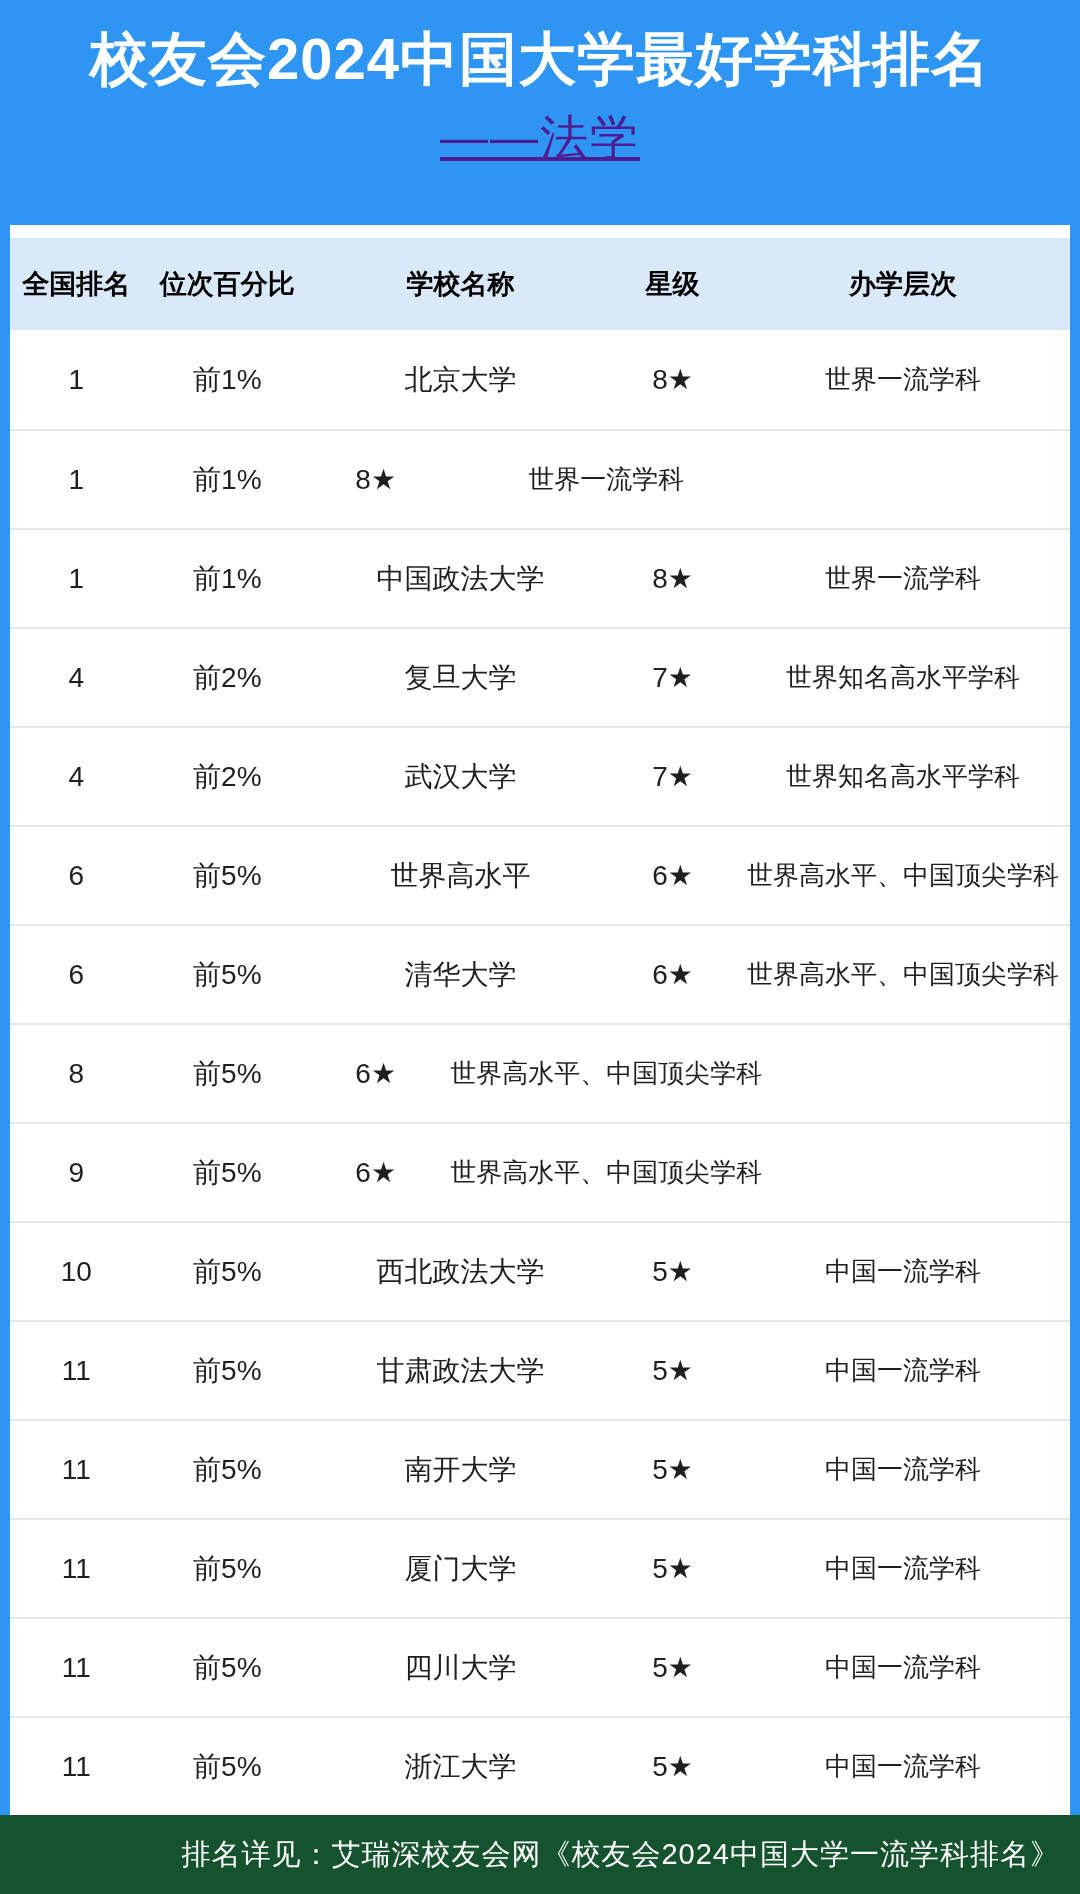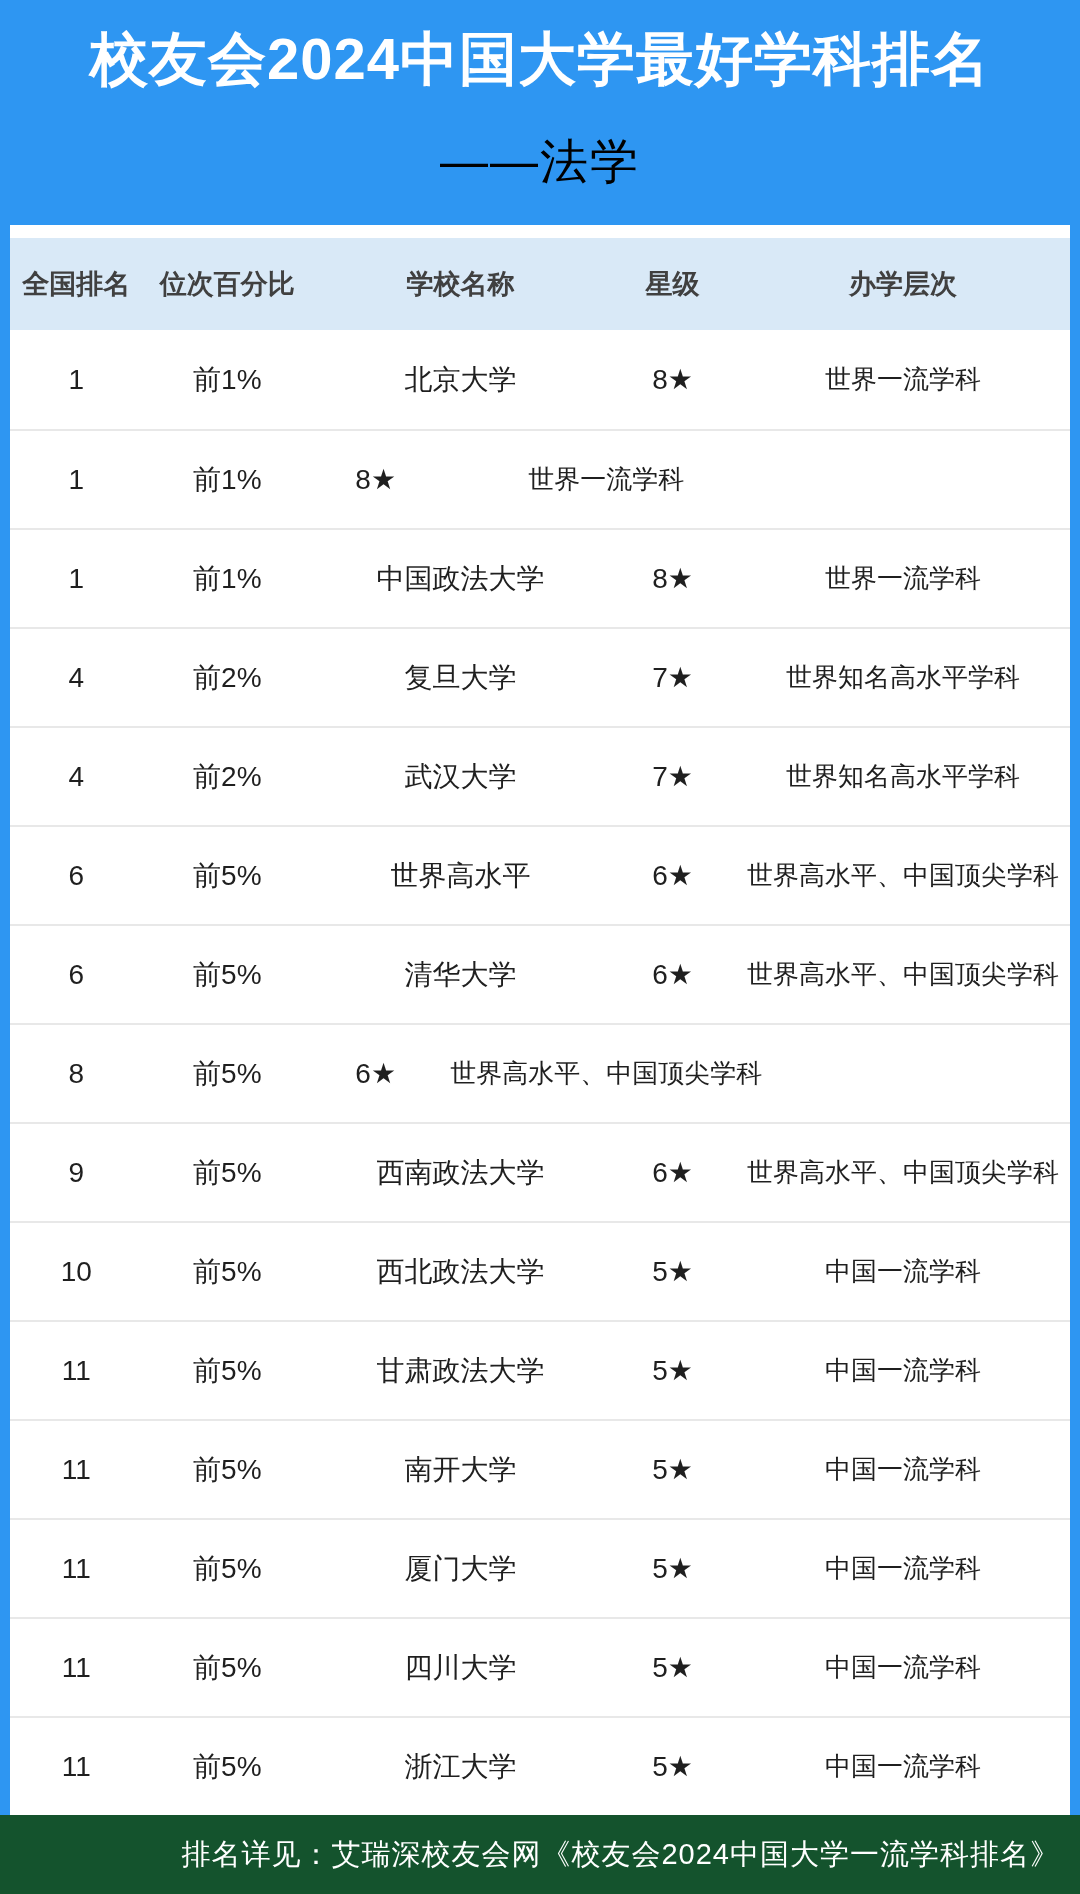--- a/index.html
+++ b/index.html
@@ -17,41 +17,42 @@
   .banner { height: 225px; text-align: center; flex: none; }
   .banner h1 {
     margin-top: 26px;
     font-size: 58px;
     line-height: 66px;
     font-weight: bold;
     color: #FFFFFF;
     letter-spacing: 1px;
   }
   .banner h2 {
-    margin-top: 40px;
+    margin-top: 16px;
     font-size: 48px;
     line-height: 60px;
     font-weight: normal;
-    color: #000000;
+    color: #4c1d95;
     letter-spacing: 2px;
+    text-decoration: underline;
   }
 
   
   .card {
     margin: 0 10px;
     background: #FFFFFF;
     padding-top: 13px;
     flex: none;
   }
   .thead {
     height: 92px;
     background: #D9E9F7;
     display: flex;
     align-items: center;
-    color: #404040;
+    color: #000000;
     font-weight: bold;
     font-size: 27px;
   }
   .row {
     height: 99px;
     display: flex;
     align-items: center;
     background: #FFFFFF;
     color: #1F1F1F;
     font-size: 28px;
@@ -147,21 +148,20 @@
         </div>
         <div class="row">
           <div class="cell c-rank">8</div>
           <div class="cell c-pct">前5%</div>
           <div class="cell c-star">6★</div>
           <div class="cell c-level">世界高水平、中国顶尖学科</div>
         </div>
         <div class="row">
           <div class="cell c-rank">9</div>
           <div class="cell c-pct">前5%</div>
-          <div class="cell c-school">西南政法大学</div>
           <div class="cell c-star">6★</div>
           <div class="cell c-level">世界高水平、中国顶尖学科</div>
         </div>
         <div class="row">
           <div class="cell c-rank">10</div>
           <div class="cell c-pct">前5%</div>
           <div class="cell c-school">西北政法大学</div>
           <div class="cell c-star">5★</div>
           <div class="cell c-level">中国一流学科</div>
         </div>

